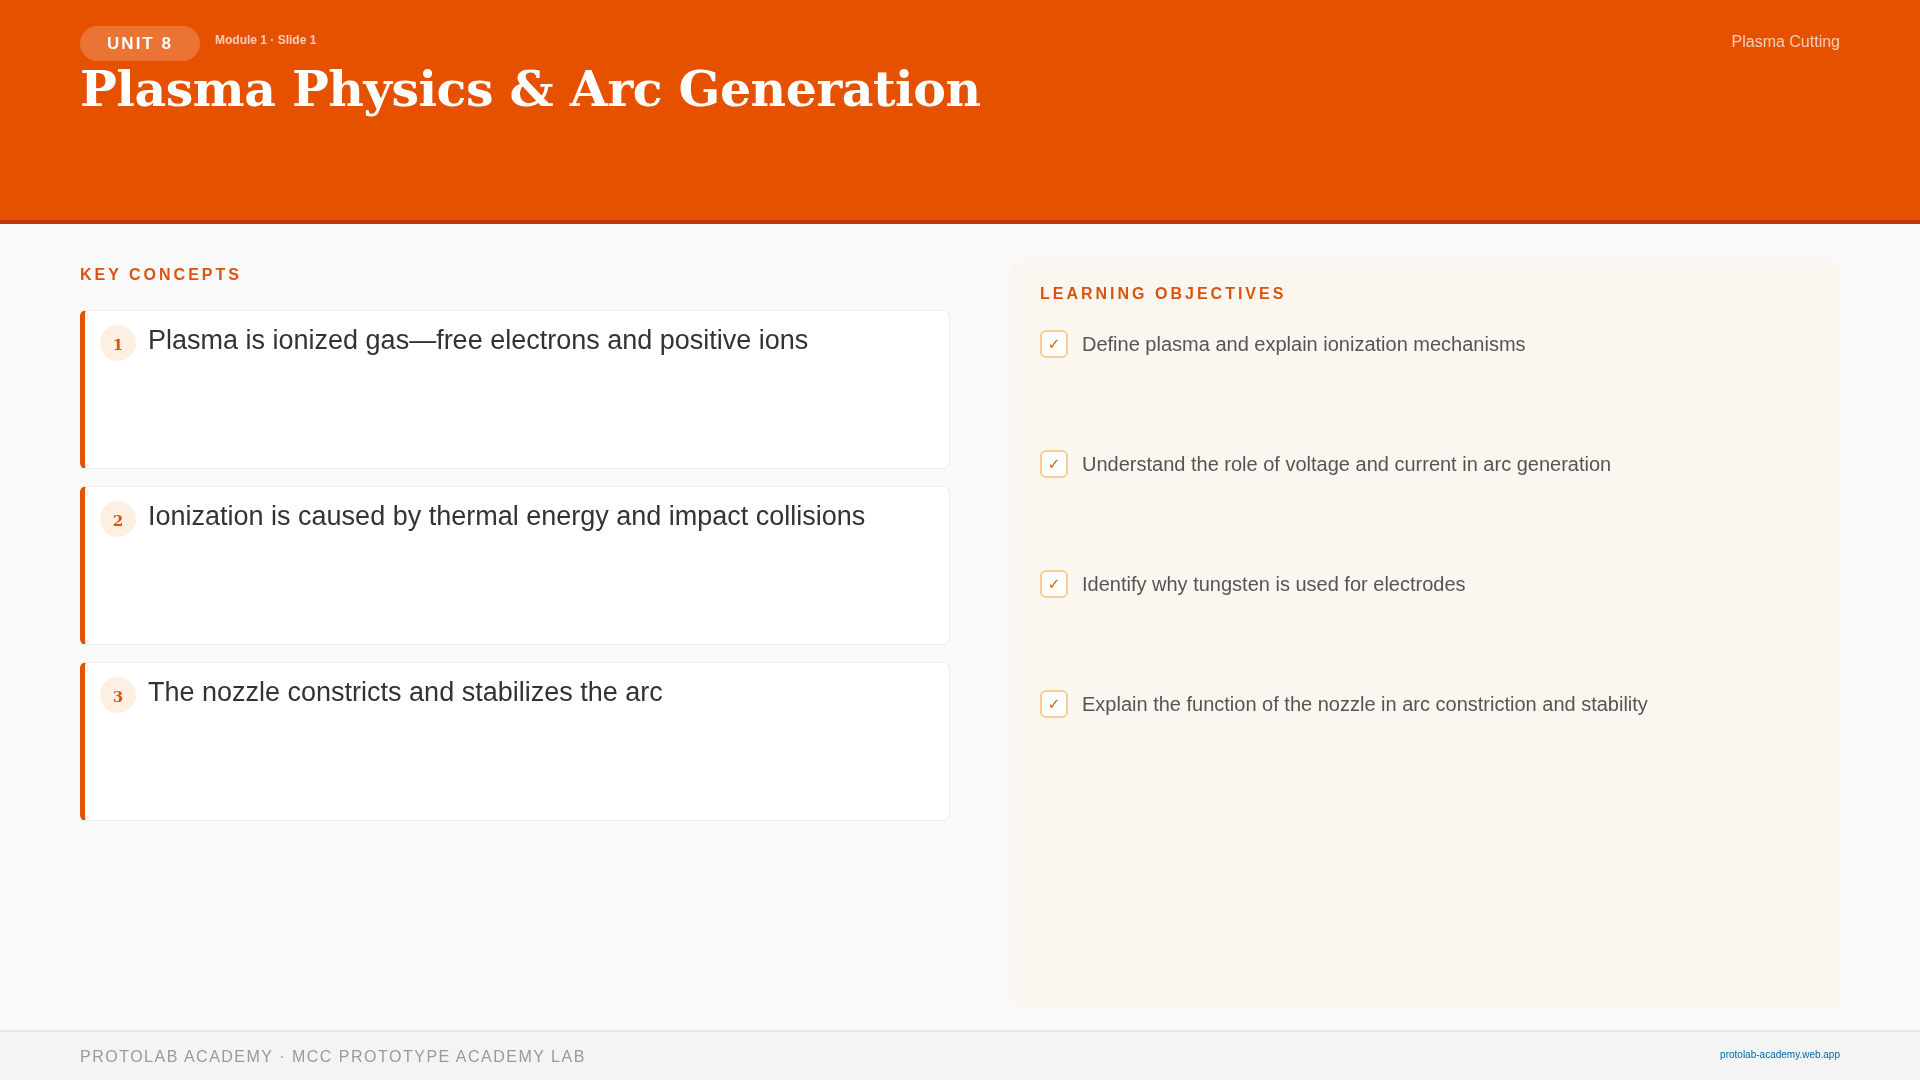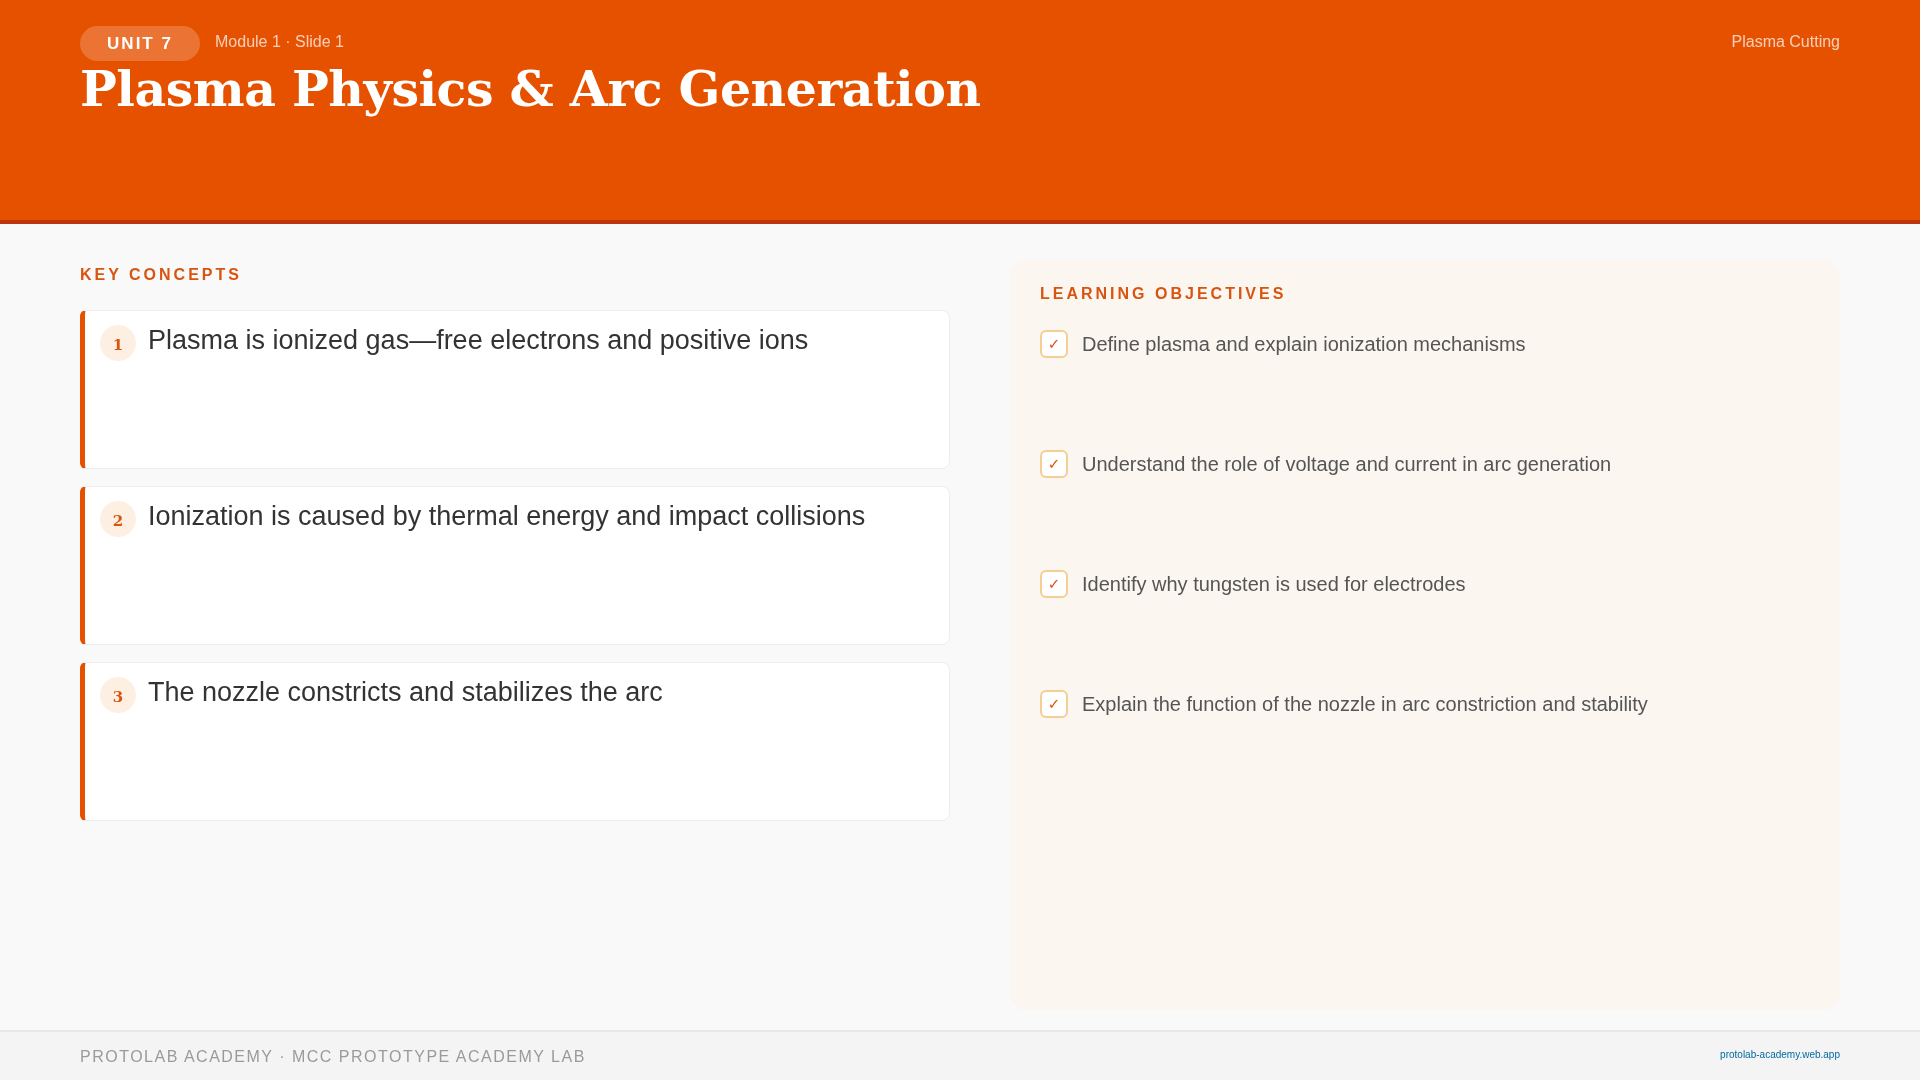--- a/index.html
+++ b/index.html
@@ -18,21 +18,22 @@
     position: absolute; left: 80px; top: 26px; width: 120px; height: 35px;
     border-radius: 18px;
     background: rgba(255,255,255,0.2);
     color: #ffffff;
     font-weight: bold; font-size: 17px; letter-spacing: 2px;
     display: flex; align-items: center; justify-content: center;
   }
   .crumb {
     position: absolute; left: 215px; top: 33px;
     color: rgba(255,255,255,0.72);
-    font-size: 16px;
+    font-size: 12px;
+    font-weight: bold;
   }
   .course {
     position: absolute; right: 80px; top: 33px;
     color: rgba(255,255,255,0.72);
     font-size: 16px;
   }
   .title {
     position: absolute; left: 80px; top: 60px;
     color: #ffffff;
     font-family: "DejaVu Serif", "Liberation Serif", serif;
@@ -101,21 +102,21 @@
   }
   .footer-right {
     position: absolute; right: 80px; top: 17px;
     font-size: 10px; color: #0369a1;
   }
 </style>
 </head>
 <body>
 
 <div class="header">
-  <div class="badge">UNIT 7</div>
+  <div class="badge">UNIT 8</div>
   <div class="crumb">Module 1 · Slide 1</div>
   <div class="course">Plasma Cutting</div>
   <h1 class="title">Plasma Physics &amp; Arc Generation</h1>
 </div>
 
 <div class="section-label key-label">KEY CONCEPTS</div>
 
 <div class="cards">
   <div class="card">
     <div class="card-num">1</div>

